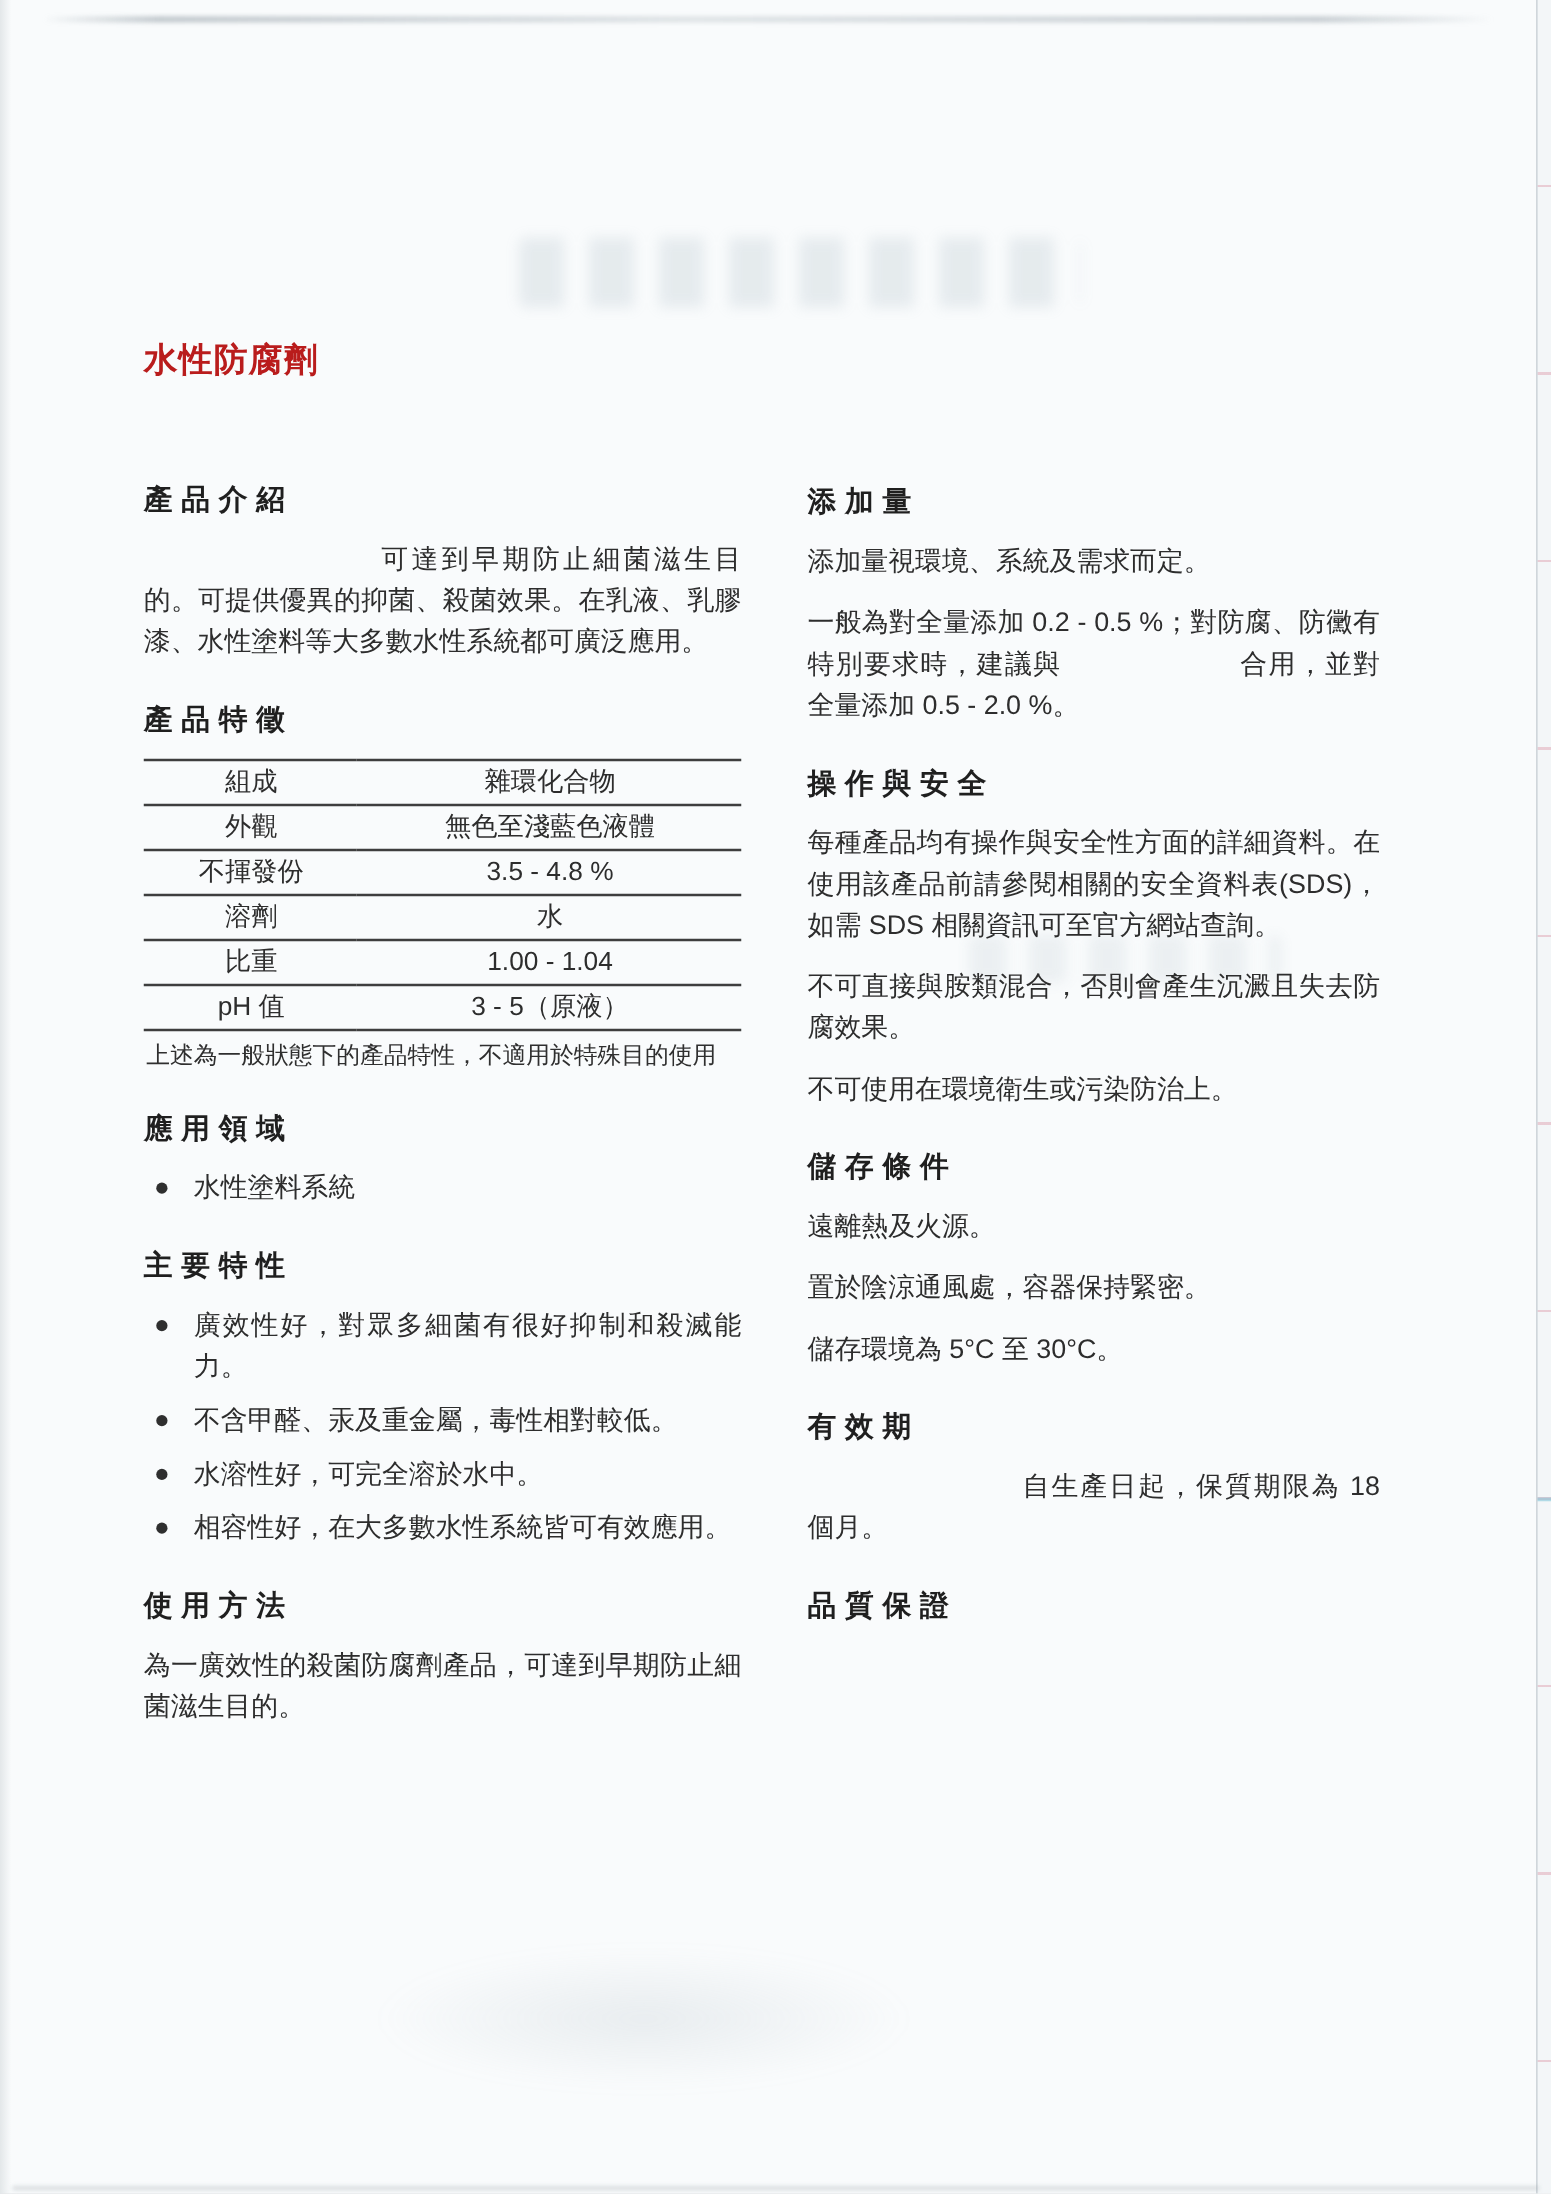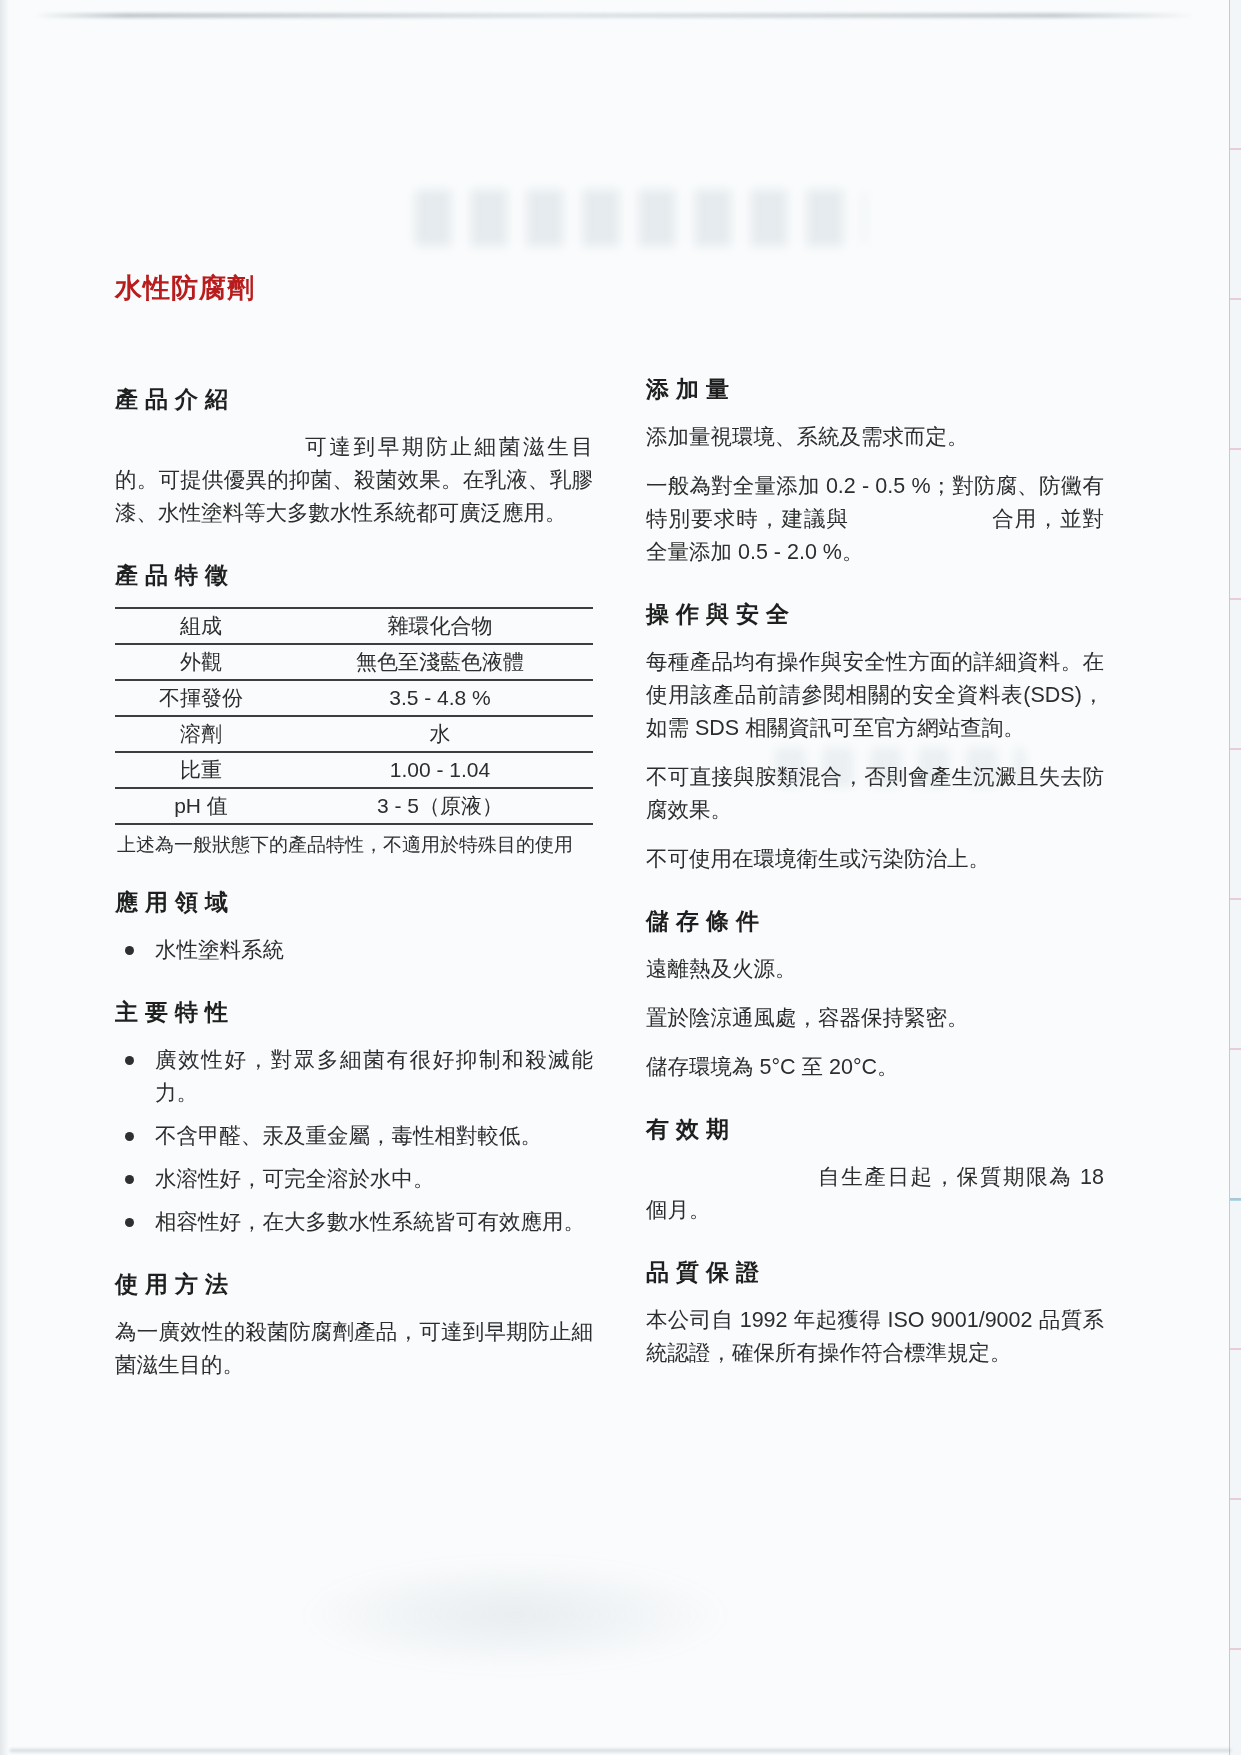--- a/index.html
+++ b/index.html
@@ -66,21 +66,21 @@
 
   .doc-title {
     font-size: 27px; font-weight: bold; letter-spacing: 1px; color: #b91c1c;
     margin: 0 0 0 0;
   }
   .sec-heading {
     font-size: 23px; font-weight: bold; letter-spacing: 7px; color: #1f1f1f;
     margin: 30px 0 16px 0;
   }
   .col-left .sec-heading.first { margin-top: 78px; }
-  .col-right .sec-heading.first { margin-top: 0; }
+  .col-right .sec-heading.first { margin-top: 12px; }
 
   .para {
     font-size: 21.5px; line-height: 33px; margin: 0 0 16px 0;
     text-align: justify;
   }
   .para.indent-product { text-indent: 190px; }
   .para.indent-shelf   { text-indent: 172px; }
   .redact-gap { display: inline-block; width: 142px; }
 
   
@@ -202,28 +202,27 @@
       <h2 class="sec-heading">操作與安全</h2>
       <p class="para">每種產品均有操作與安全性方面的詳細資料。在使用該產品前請參閱相關的安全資料表(SDS)，如需 SDS 相關資訊可至官方網站查詢。</p>
       <p class="para">不可直接與胺類混合，否則會產生沉澱且失去防腐效果。</p>
       <p class="para">不可使用在環境衛生或污染防治上。</p>
     </section>
 
     <section>
       <h2 class="sec-heading">儲存條件</h2>
       <p class="para">遠離熱及火源。</p>
       <p class="para">置於陰涼通風處，容器保持緊密。</p>
-      <p class="para">儲存環境為 5°C 至 20°C。</p>
+      <p class="para">儲存環境為 5°C 至 30°C。</p>
     </section>
 
     <section>
       <h2 class="sec-heading">有效期</h2>
       <p class="para indent-shelf">自生產日起，保質期限為 18 個月。</p>
     </section>
 
     <section>
       <h2 class="sec-heading">品質保證</h2>
-      <p class="para">本公司自 1992 年起獲得 ISO 9001/9002 品質系統認證，確保所有操作符合標準規定。</p>
     </section>
 
   </div>
 
 </div>
 
 </body></html>

